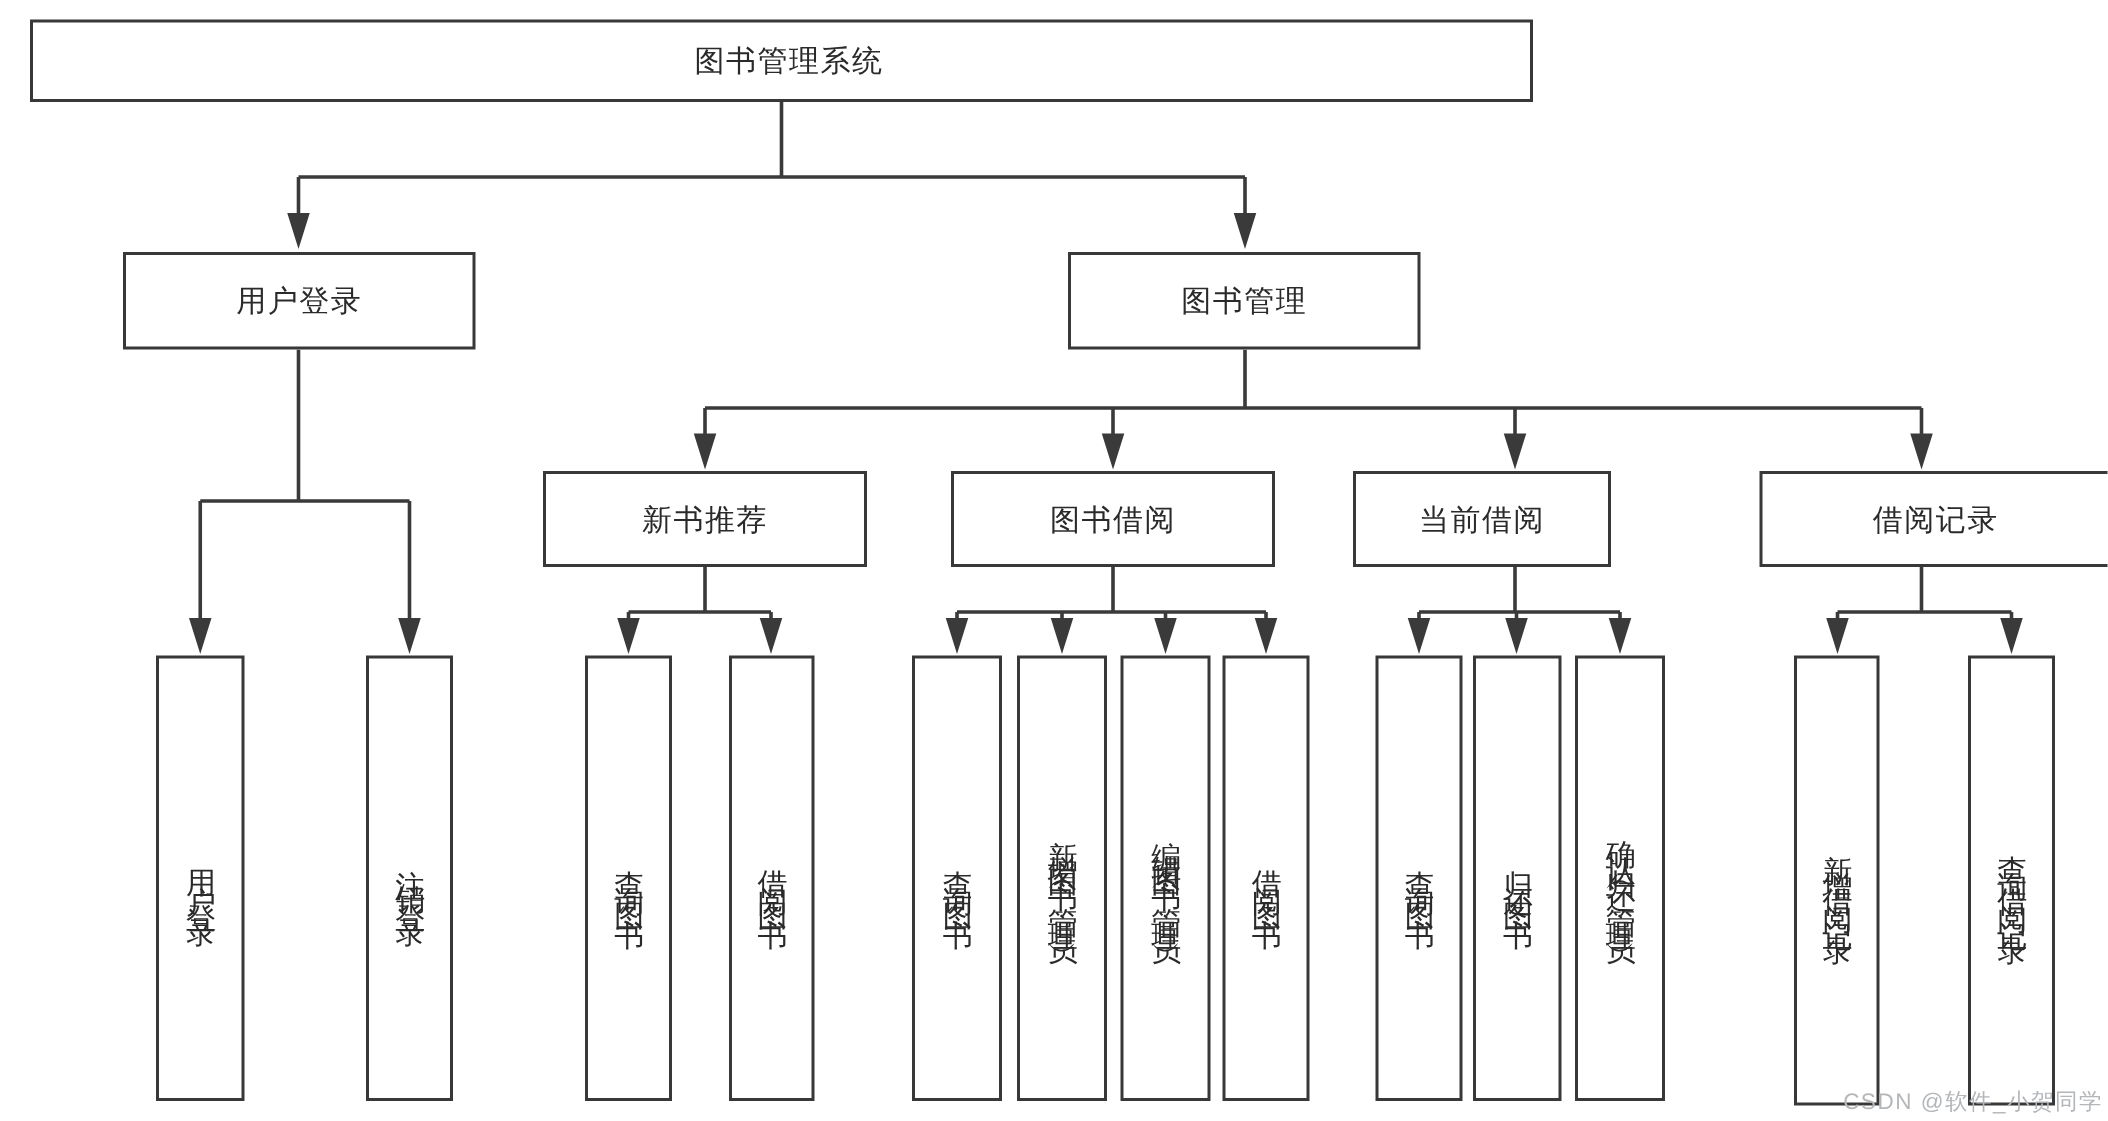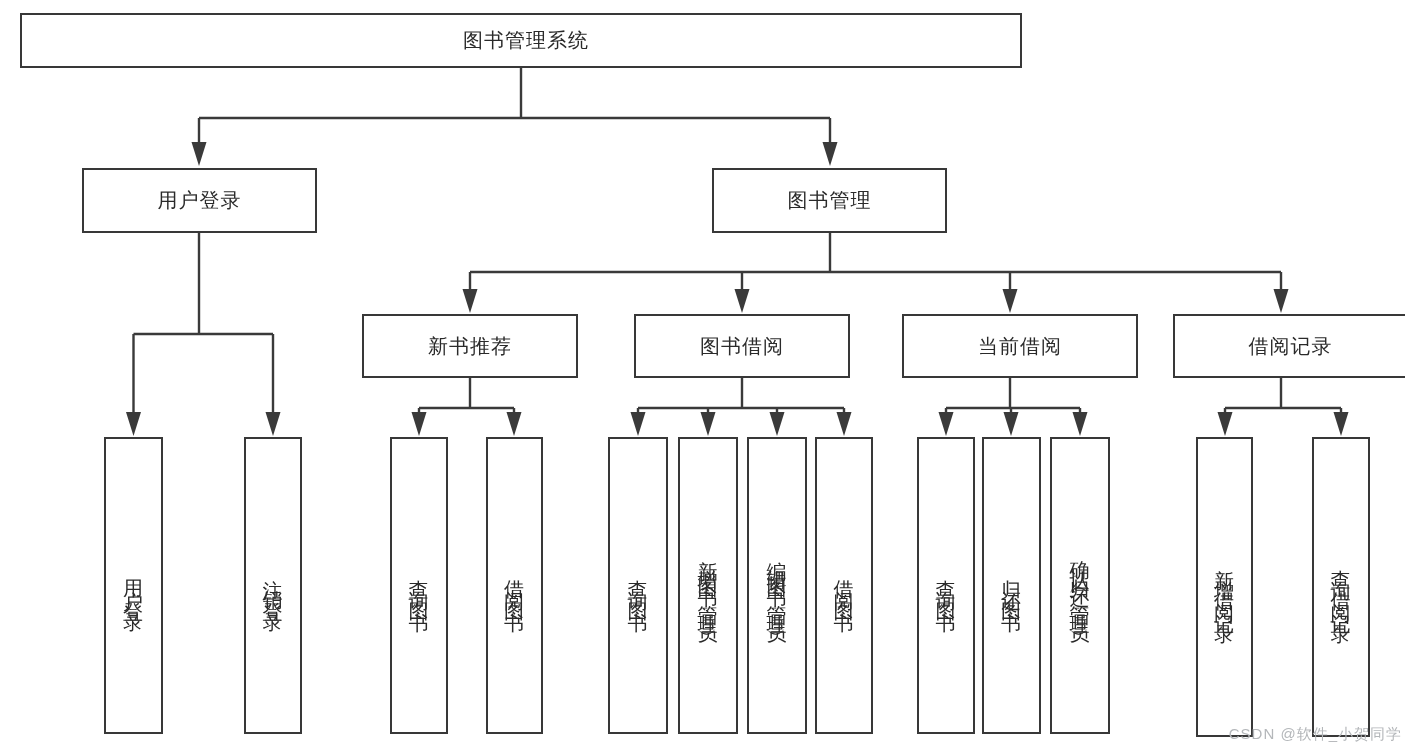--- a/index.html
+++ b/index.html
@@ -107,21 +107,21 @@
   <div class="hnode" style="left:362px; top:314px; width:216px; height:64px;">
     <span>新书推荐</span>
   </div>
 
   <div class="hnode" style="left:712px; top:168px; width:235px; height:65px;">
     <span>图书管理</span>
   </div>
   <div class="hnode" style="left:634px; top:314px; width:216px; height:64px;justify-content:center;">
     <span>图书借阅</span>
   </div>
-  <div class="hnode" style="left:902px; top:314px; width:236px; height:64px;">
+  <div class="hnode" style="left:902px; top:314px; width:172px; height:64px;">
     <span>当前借阅</span>
   </div>
   <div class="hnode" style="left:1173px; top:314px; width:235px; height:64px;">
     <span>借阅记录</span>
   </div>
 
   <div class="vnode" style="left:104px; top:437px; width:59px; height:297px;">
     <span>用户登录</span>
   </div>
   <div class="vnode" style="left:244px; top:437px; width:58px; height:297px;">

